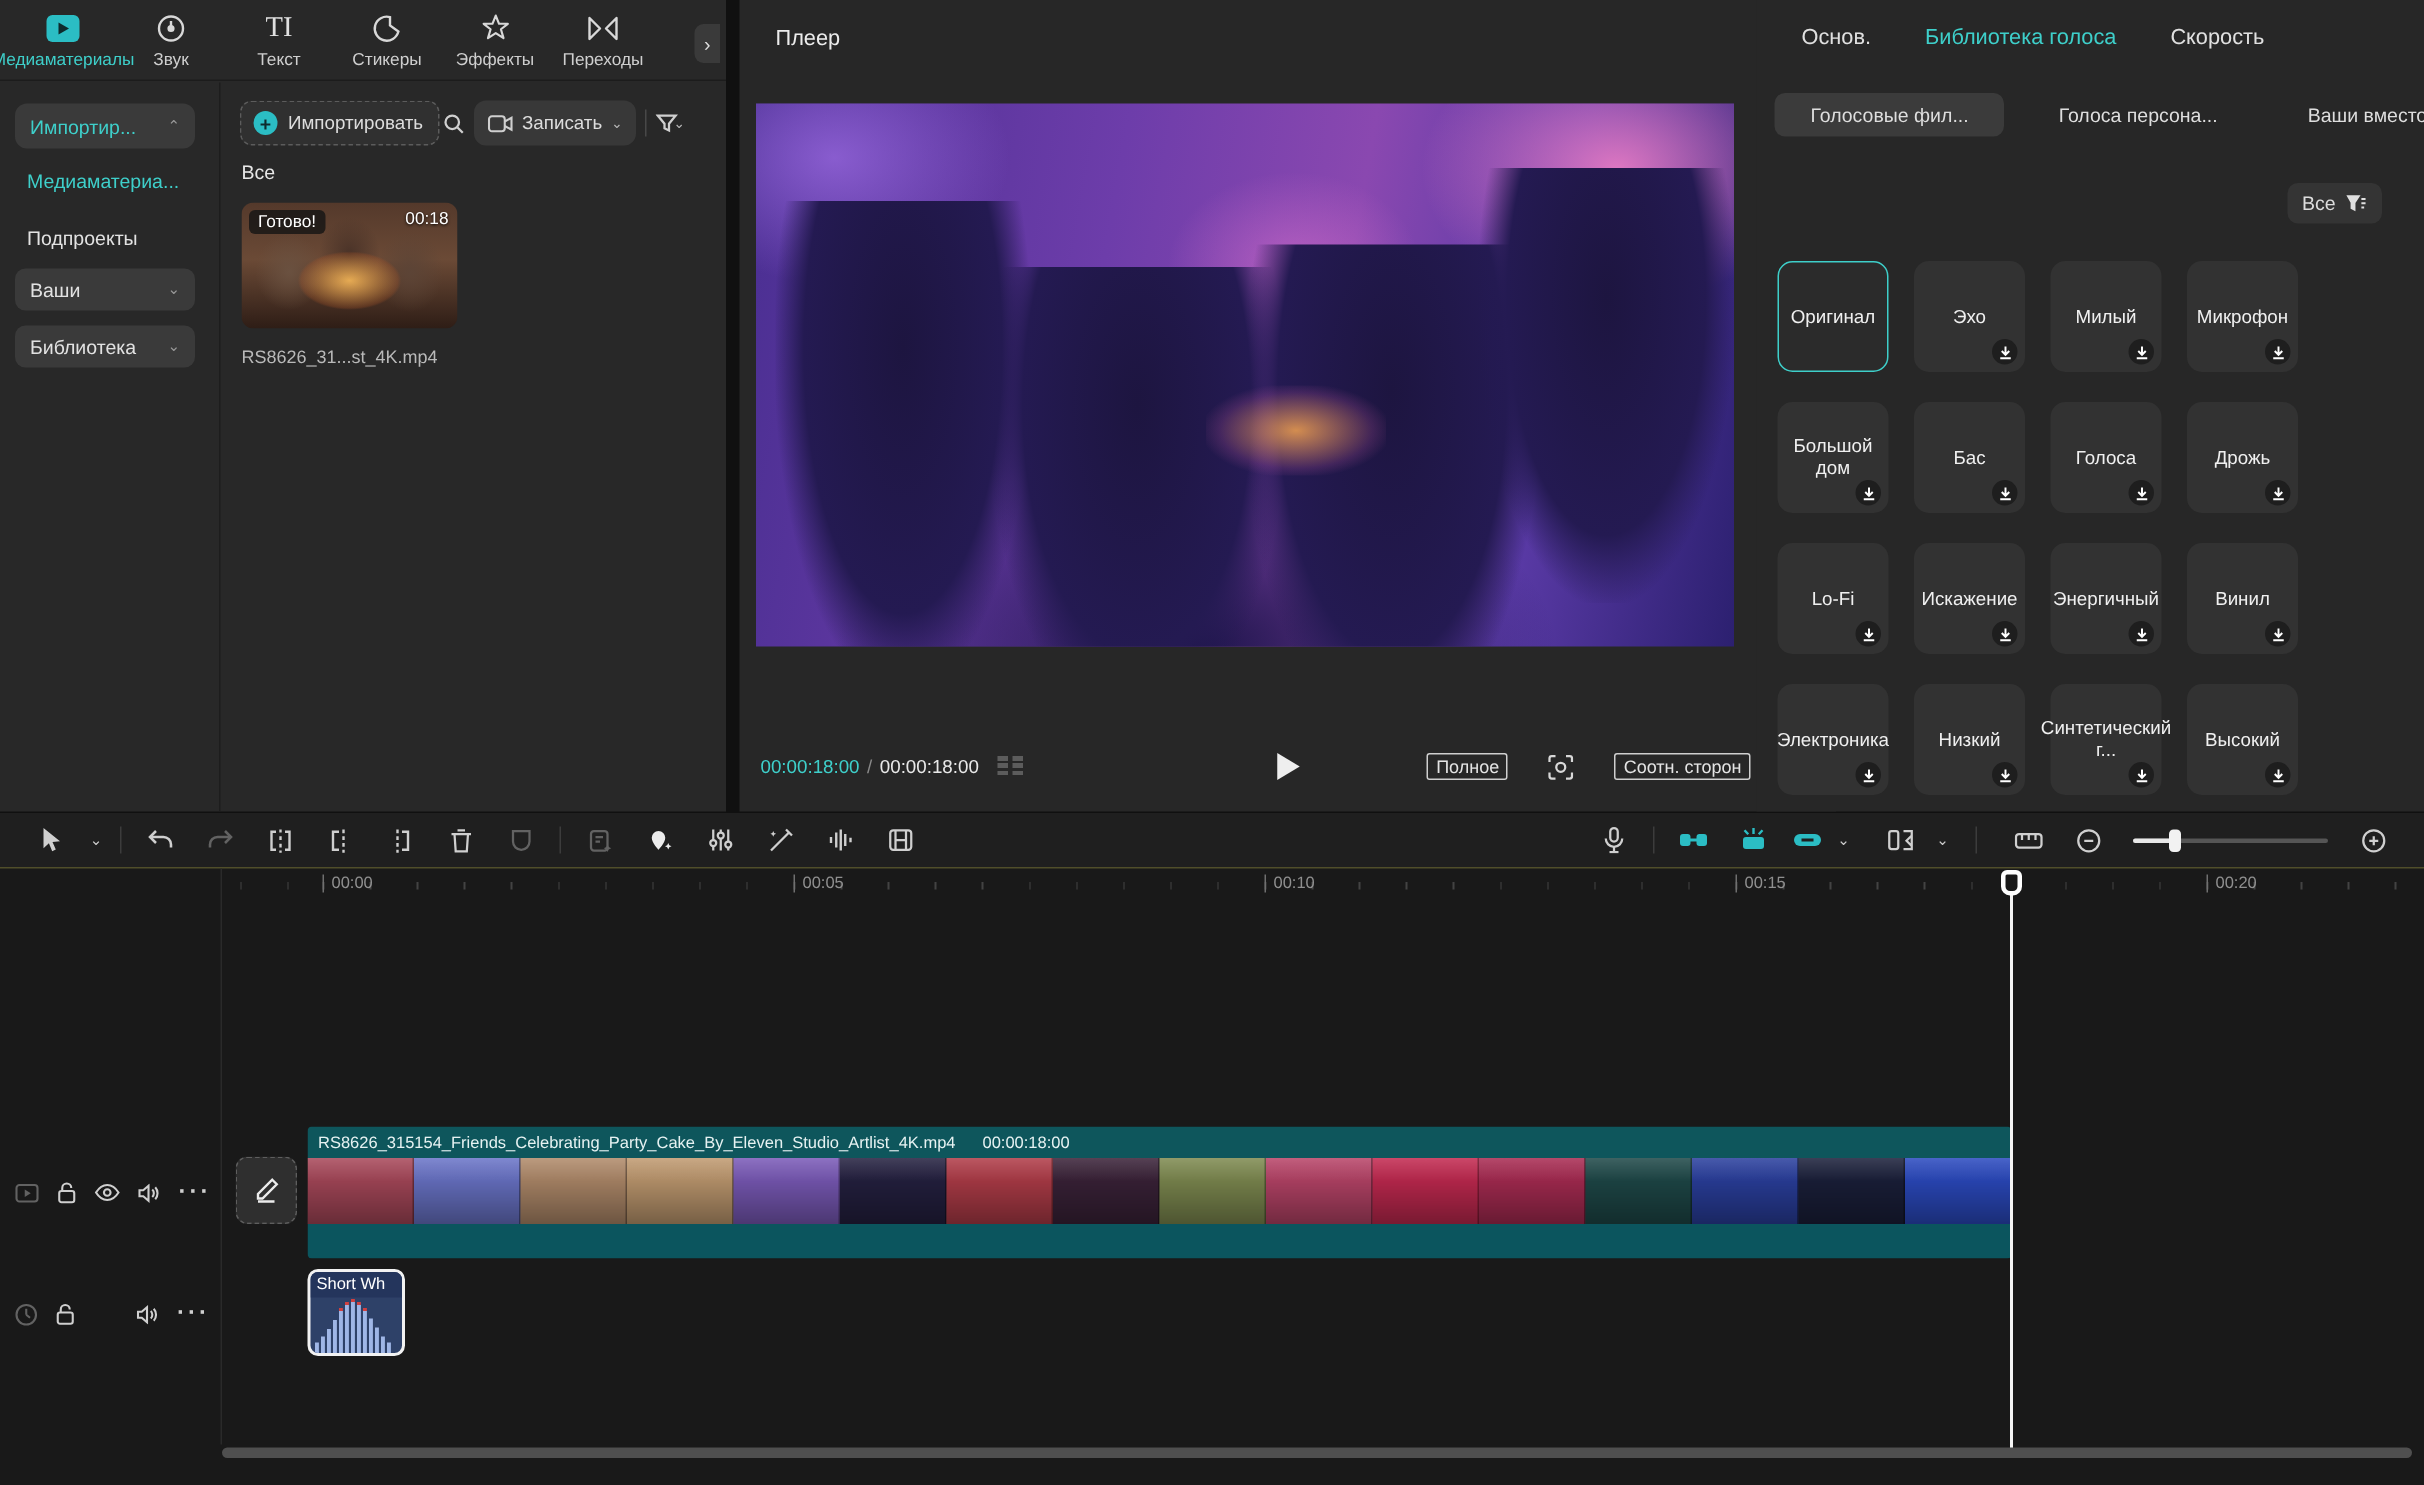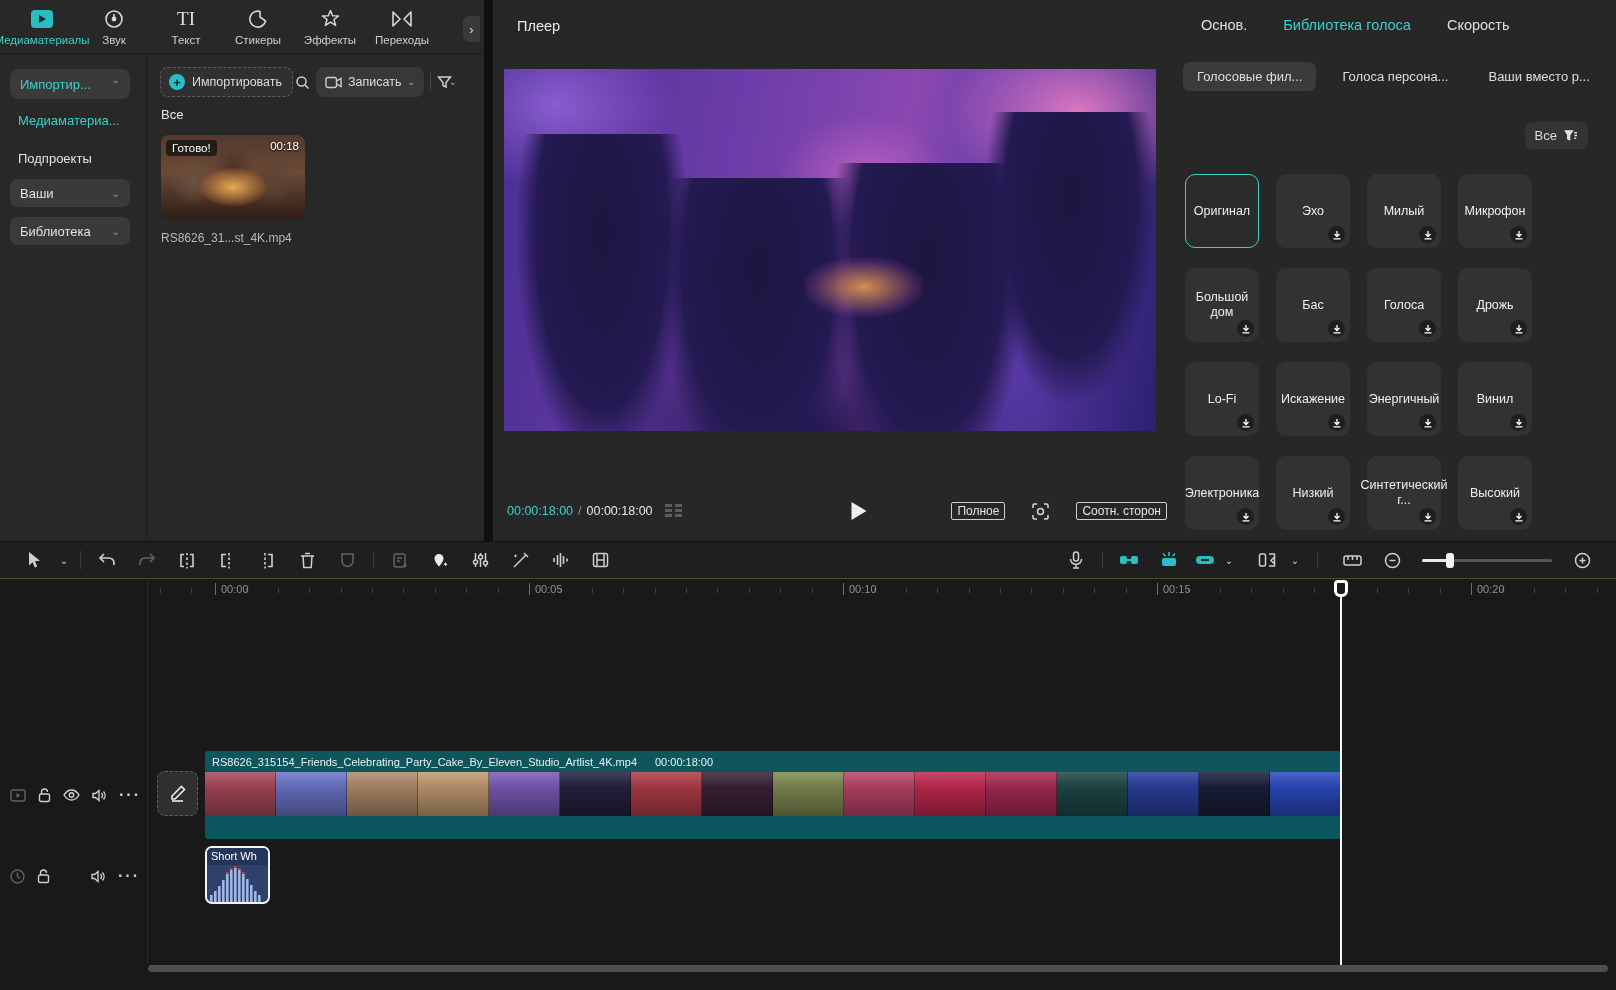--- a/index.html
+++ b/index.html
@@ -84,21 +84,21 @@
   #play-btn { position:absolute; left:50%; transform:translateX(-50%); cursor:pointer;
     width:0; height:0; border-left:15px solid #eee; border-top:9px solid transparent; border-bottom:9px solid transparent; }
   .boxed-btn { border:1px solid #cfcfcf; border-radius:2px; padding:1px 5px; color:#e4e4e4; font-size:12px; cursor:pointer; white-space:nowrap; }
   #right-controls { margin-left:auto; display:flex; align-items:center; gap:27px; }
 
   
   #voice-tabs { display:flex; align-items:center; gap:36px; height:50px; padding-left:30px; font-size:14.5px; }
   .vtab { color:#e0e0e0; cursor:pointer; }
   .vtab.active { color:#3ecfca; }
   #voice-subtabs { position:absolute; left:12px; top:62px; display:flex; align-items:center; gap:12px; font-size:13px; }
-  .subtab { padding:7px 14px; border-radius:7px; color:#dedede; cursor:pointer; white-space:nowrap; }
+  .subtab { padding:7px 24px; border-radius:7px; color:#dedede; cursor:pointer; white-space:nowrap; }
   .subtab.active { background:#3b3b3b; }
   #voice-filter { position:absolute; right:28px; top:122px; height:27px; display:flex; align-items:center; gap:7px;
                   background:#343434; border-radius:7px; padding:0 10px; font-size:13px; cursor:pointer; }
   #voice-grid { position:absolute; left:14px; top:174px; display:grid;
                 grid-template-columns:repeat(4,74px); grid-auto-rows:74px; gap:20px 17px; }
   .vcard { position:relative; background:#323232; border-radius:10px; display:flex; align-items:center;
            justify-content:center; text-align:center; font-size:12.5px; line-height:1.2; color:#f0f0f0;
            padding:4px; cursor:pointer; }
   .vcard.selected { background:#2b2b2b; border:1.5px solid #3ecfca; }
   .dl-badge { position:absolute; right:5px; bottom:5px; width:17px; height:17px; border-radius:50%;

